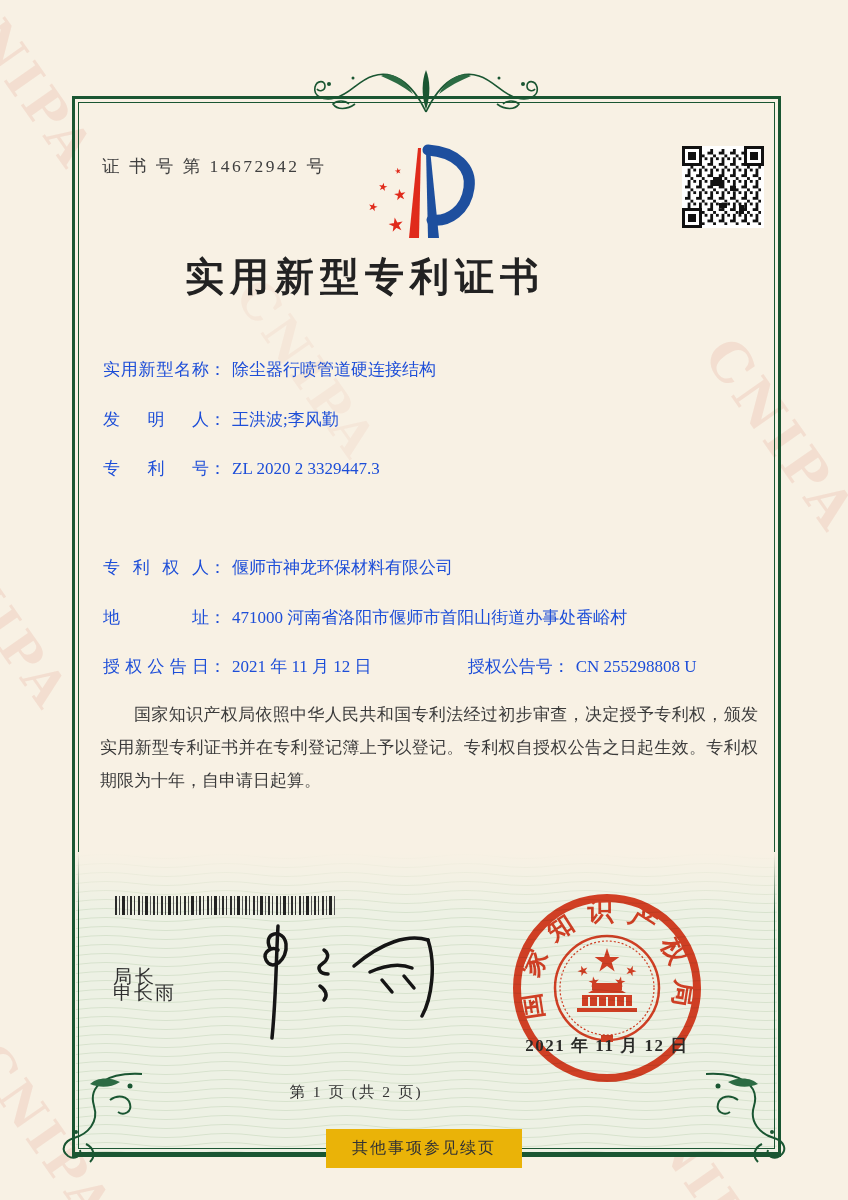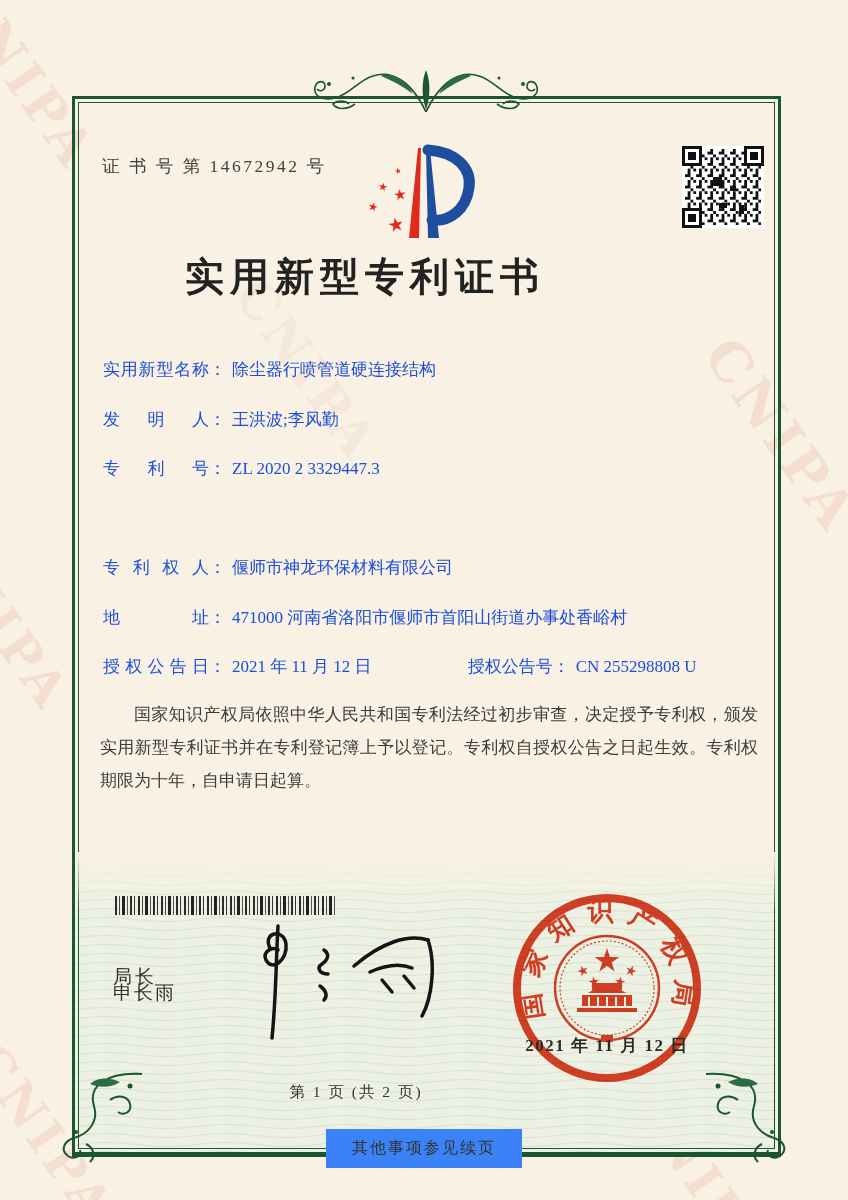--- a/index.html
+++ b/index.html
@@ -40,21 +40,21 @@
              text-align:justify;color:#3b3b3b;}
   .body-text p{margin:0;text-indent:2em;}
   
   .barcode{position:absolute;left:115px;top:896px;z-index:3;}
   .director-title{position:absolute;left:113px;top:964px;font-size:19px;color:#2e2e2e;z-index:3;letter-spacing:3px;}
   .director-name{position:absolute;left:113px;top:980px;font-size:19px;color:#2e2e2e;z-index:3;letter-spacing:2px;}
   .signature{position:absolute;left:232px;top:920px;z-index:4;}
   .seal{position:absolute;left:502px;top:883px;z-index:4;mix-blend-mode:multiply;}
   .page-footer{position:absolute;left:72px;top:1082px;width:568px;text-align:center;font-size:15.5px;
                color:#333;z-index:3;letter-spacing:2px;}
-  .note-box{position:absolute;left:50%;transform:translateX(-50%);top:1129px;background:#3b82f6;
+  .note-box{position:absolute;left:50%;transform:translateX(-50%);top:1129px;background:#eab308;
             padding:9px 26px;font-size:16px;color:#333;letter-spacing:2px;z-index:5;}
   .orn{position:absolute;z-index:3;}
   .orn-top{left:295px;top:60px;}
   .orn-bl{left:60px;top:1070px;}
   .orn-br{left:698px;top:1070px;}
 </style>
 </head>
 <body>
 
 <div class="page">

